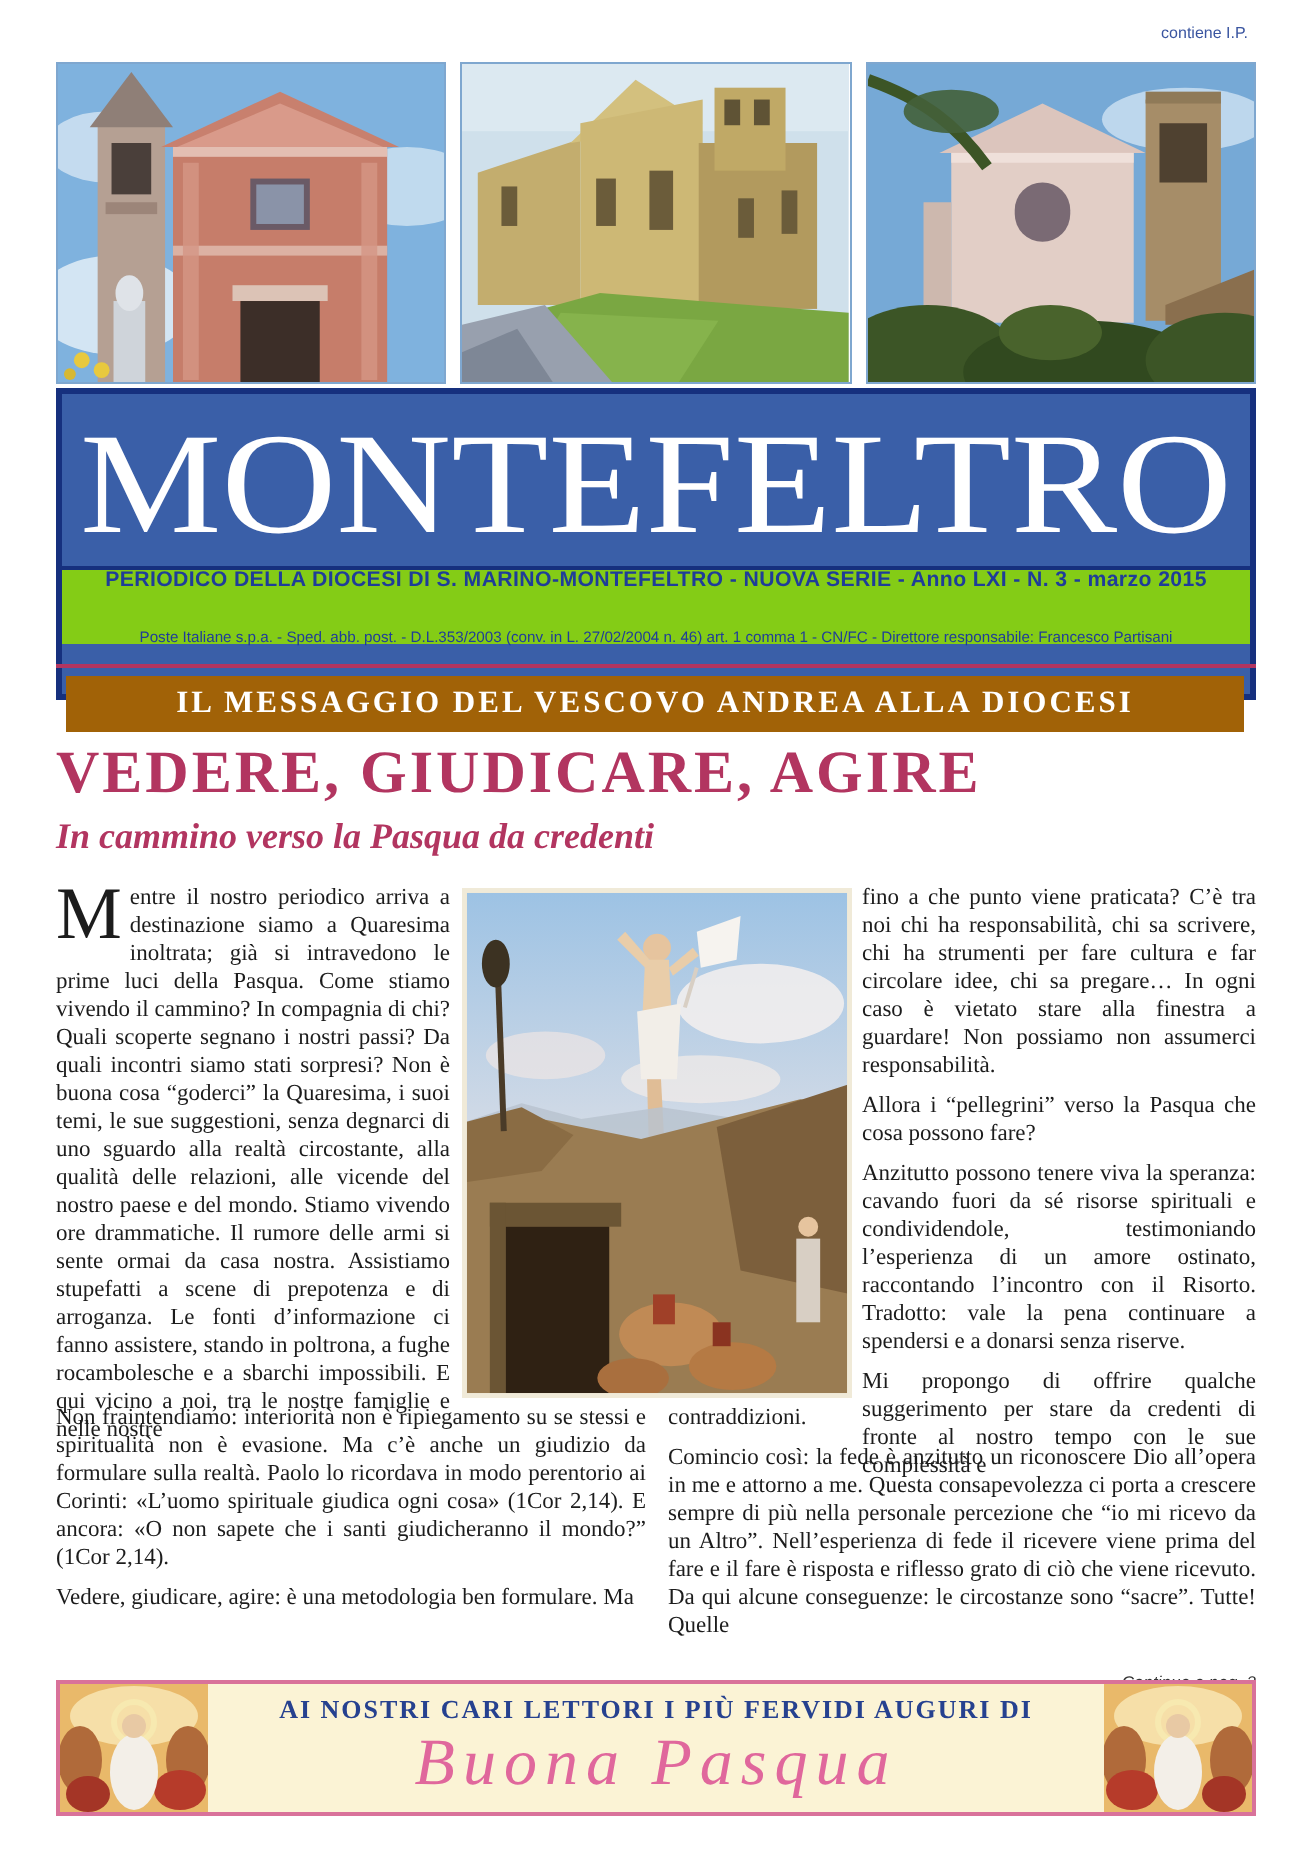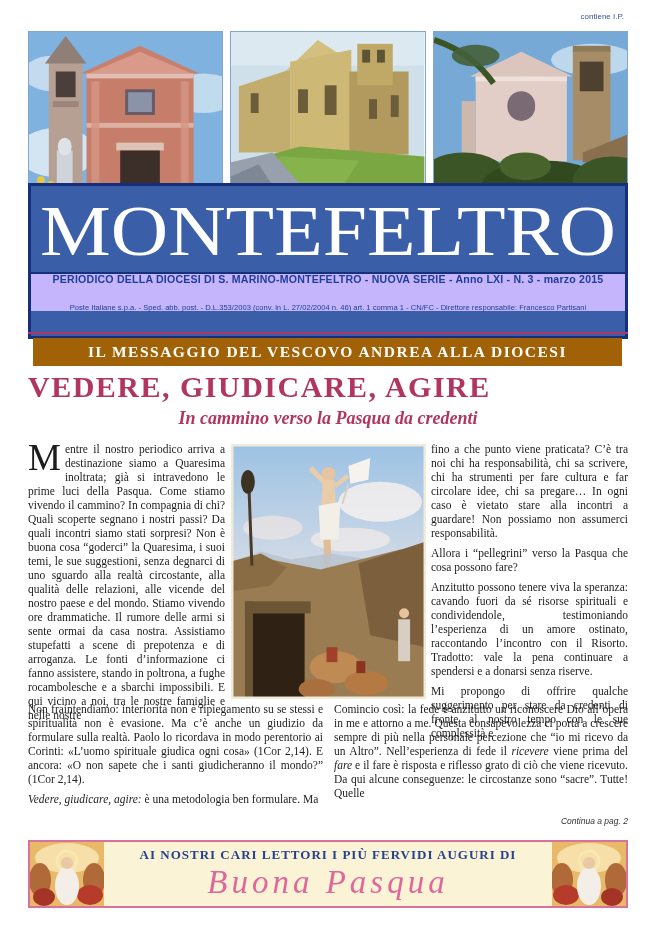--- a/index.html
+++ b/index.html
@@ -6,50 +6,50 @@
   .page{position:relative;width:652px;height:935px;background:#ffffff;overflow:hidden;
         font-family:"Liberation Serif",serif;}
 
   .top-note{position:absolute;top:12px;right:28px;font-family:"Liberation Sans",sans-serif;
             font-size:8px;color:#3a55a0;}
 
   .photos{position:absolute;top:31px;left:28px;width:600px;height:161px;display:flex;gap:7px;}
   .photo{flex:1;height:161px;border:1px solid #7fa7cf;box-sizing:border-box;overflow:hidden;}
   .photo svg{display:block;width:100%;height:100%;}
 
-  .masthead{position:absolute;top:183px;left:28px;width:600px;height:156px;box-sizing:border-box;
+  .masthead{position:absolute;top:194px;left:28px;width:600px;height:156px;box-sizing:border-box;
             border:3px solid #16307e;background:#3a5fa8;}
   .masthead-title{height:86px;display:flex;align-items:center;justify-content:center;}
   .masthead-title svg{width:592px;height:84px;}
-  .masthead-strip{height:37px;background:#c4b5fd;border-top:2px solid #16307e;
+  .masthead-strip{height:37px;background:#84cc16;border-top:2px solid #16307e;
                   display:flex;flex-direction:column;align-items:center;justify-content:center;}
   .strip-line1{font-family:"Liberation Sans",sans-serif;font-weight:bold;font-size:10.6px;
                color:#1f3d99;white-space:nowrap;letter-spacing:0.2px;}
   .strip-line2{font-family:"Liberation Sans",sans-serif;font-size:7.6px;color:#1f3d99;
                white-space:nowrap;margin-top:18px;}
 
   .red-rule{position:absolute;top:332px;left:28px;width:600px;height:2px;background:#b23560;}
 
   .kicker{position:absolute;top:338px;left:33px;width:589px;height:28px;background:#a16207;
           color:#ffffff;font-weight:bold;font-size:15.5px;letter-spacing:1.5px;
           display:flex;align-items:center;justify-content:center;}
 
   .headline{position:absolute;top:370px;left:28px;width:600px;
             color:#b23560;font-weight:bold;font-size:30px;letter-spacing:1.5px;}
-  .subhead{position:absolute;top:408px;left:28px;width:600px;text-align:center;
+  .subhead{position:absolute;top:408px;left:28px;width:600px;text-align:left;
            color:#b23560;font-weight:bold;font-style:italic;font-size:18px;}
 
   .bodytext{font-size:11.5px;line-height:1.22;text-align:justify;color:#1c1c1c;}
   .bodytext p{margin:0 0 6px 0;}
   .col-tl{position:absolute;top:442px;left:28px;width:197px;height:258px;}
   .col-tr{position:absolute;top:442px;left:431px;width:197px;height:258px;}
   .col-bl{position:absolute;top:702px;left:28px;width:295px;}
   .col-br{position:absolute;top:702px;left:334px;width:294px;}
   .dropcap{float:left;font-size:37px;line-height:27px;padding:2px 4px 0 0;color:#1c1c1c;}
-  .it{font-style:italic;}
+  .it{}
   .continua{margin-top:16px;text-align:right;font-family:"Liberation Sans",sans-serif;
             font-style:italic;font-size:8.5px;color:#333;}
 
   .painting{position:absolute;top:444px;left:231px;width:195px;height:255px;overflow:hidden;}
   .painting svg{display:block;width:100%;height:100%;}
 
   .footer-banner{position:absolute;top:840px;left:28px;width:600px;height:68px;box-sizing:border-box;
                  background:#fbf3d5;border:2px solid #d9729a;display:flex;align-items:stretch;}
   .angel{width:74px;height:100%;overflow:hidden;}
   .angel svg{display:block;width:100%;height:100%;}
@@ -198,32 +198,33 @@
       <rect x="126" y="218" width="9" height="12" fill="#8a3320"></rect>
       <rect x="168" y="176" width="12" height="42" fill="#d8cfc4"></rect>
       <circle cx="174" cy="170" r="5" fill="#e6c49e"></circle>
       <path d="M18,42 L21,122" stroke="#4a3b28" stroke-width="3"></path>
       <ellipse cx="17" cy="38" rx="7" ry="12" fill="#3c3222"></ellipse>
       <rect x="1" y="1" width="194" height="254" fill="none" stroke="#f0ead8" stroke-width="3"></rect>
     </svg>
   </div>
 
   <div class="col-tr bodytext">
-    <p>fino a che punto viene praticata? C’è tra noi chi ha responsabilità, chi sa scrivere, chi ha strumenti per fare cultura e far circolare idee, chi sa pregare… In ogni caso è vietato stare alla incontri a guardare! Non possiamo non assumerci responsabilità.</p>
+    <p>fino a che punto viene praticata? C’è tra noi chi ha responsabilità, chi sa scrivere, chi ha strumenti per fare cultura e far circolare idee, chi sa pregare… In ogni caso è vietato stare alla finestra a guardare! Non possiamo non assumerci responsabilità.</p>
     <p>Allora i “pellegrini” verso la Pasqua che cosa possono fare?</p>
     <p>Anzitutto possono tenere viva la speranza: cavando fuori da sé risorse spirituali e condividendole, testimoniando l’esperienza di un amore ostinato, raccontando l’incontro con il Risorto. Tradotto: vale la pena continuare a spendersi e a donarsi senza riserve.</p>
     <p>Mi propongo di offrire qualche suggerimento per stare da credenti di fronte al nostro tempo con le sue complessità e</p>
   </div>
 
   <div class="col-bl bodytext">
     <p>Non fraintendiamo: interiorità non è ripiegamento su se stessi e spiritualità non è evasione. Ma c’è anche un giudizio da formulare sulla realtà. Paolo lo ricordava in modo perentorio ai Corinti: «L’uomo spirituale giudica ogni cosa» (1Cor 2,14). E ancora: «O non sapete che i santi giudicheranno il mondo?” (1Cor 2,14).</p>
     <p><span class="it">Vedere, giudicare, agire:</span><span> è una metodologia ben formulare. Ma</span></p>
   </div>
 
   <div class="col-br bodytext">
+    <p>contraddizioni.</p>
     <p><span>Comincio così: la fede è anzitutto un riconoscere Dio all’opera in me e attorno a me. Questa consapevolezza ci porta a crescere sempre di più nella personale percezione che “io mi ricevo da un Altro”. Nell’esperienza di fede il </span><span class="it">ricevere</span><span> viene prima del </span><span class="it">fare</span><span> e il fare è risposta e riflesso grato di ciò che viene ricevuto. Da qui alcune conseguenze: le circostanze sono “sacre”. Tutte! Quelle</span></p>
     <div class="continua">Continua a pag. 2</div>
   </div>
 
   <div class="footer-banner">
     <div class="angel">
       <svg viewBox="0 0 74 64" preserveAspectRatio="none">
         <rect width="74" height="64" fill="#e9b96a"></rect>
         <ellipse cx="37" cy="16" rx="32" ry="15" fill="#f6dfa8"></ellipse>
         <ellipse cx="10" cy="38" rx="11" ry="17" fill="#b06a3a"></ellipse>

